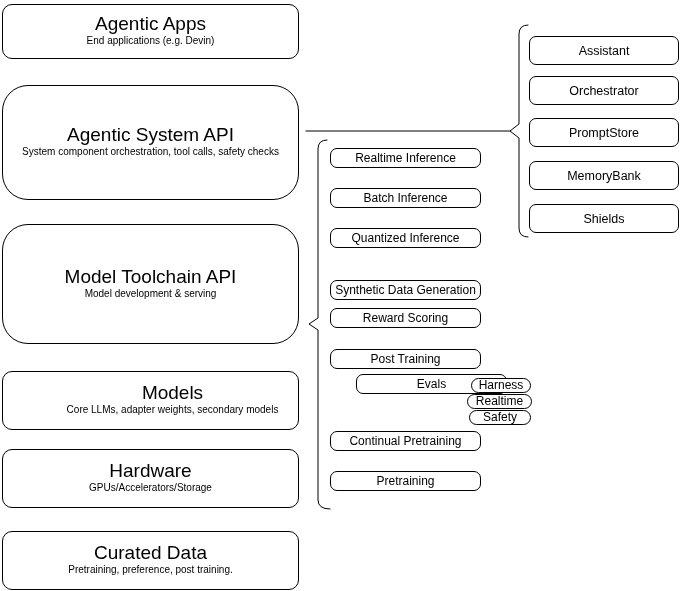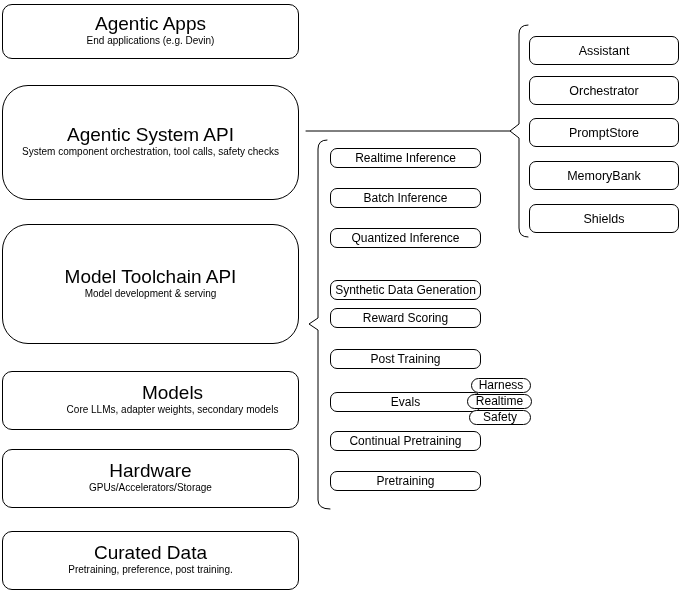--- a/index.html
+++ b/index.html
@@ -124,21 +124,21 @@
     <div class="node-title">Curated Data</div>
     <div class="node-subtitle">Pretraining, preference, post training.</div>
   </div>
 
   <div class="node mid-node" style="top:148px;">Realtime Inference</div>
   <div class="node mid-node" style="top:188px;">Batch Inference</div>
   <div class="node mid-node" style="top:228px;">Quantized Inference</div>
   <div class="node mid-node" style="top:268px;margin-top:12px;">Synthetic Data Generation</div>
   <div class="node mid-node" style="top:308px;">Reward Scoring</div>
   <div class="node mid-node" style="top:349px;">Post Training</div>
-  <div class="node mid-node" style="top:392px;">Evals</div>
+  <div class="node mid-node" style="top:374px;margin-left:26px;">Evals</div>
   <div class="node mid-node" style="top:431px;">Continual Pretraining</div>
   <div class="node mid-node" style="top:471px;">Pretraining</div>
 
   <div class="pill" style="left:471px; top:378px; width:60px; height:15px;">Harness</div>
   <div class="pill" style="left:467px; top:394px; width:65px; height:15px;">Realtime</div>
   <div class="pill" style="left:469px; top:410px; width:62px; height:15px;">Safety</div>
 
   <div class="node right-node" style="top:36px;">Assistant</div>
   <div class="node right-node" style="top:76px;">Orchestrator</div>
   <div class="node right-node" style="top:118px;">PromptStore</div>

